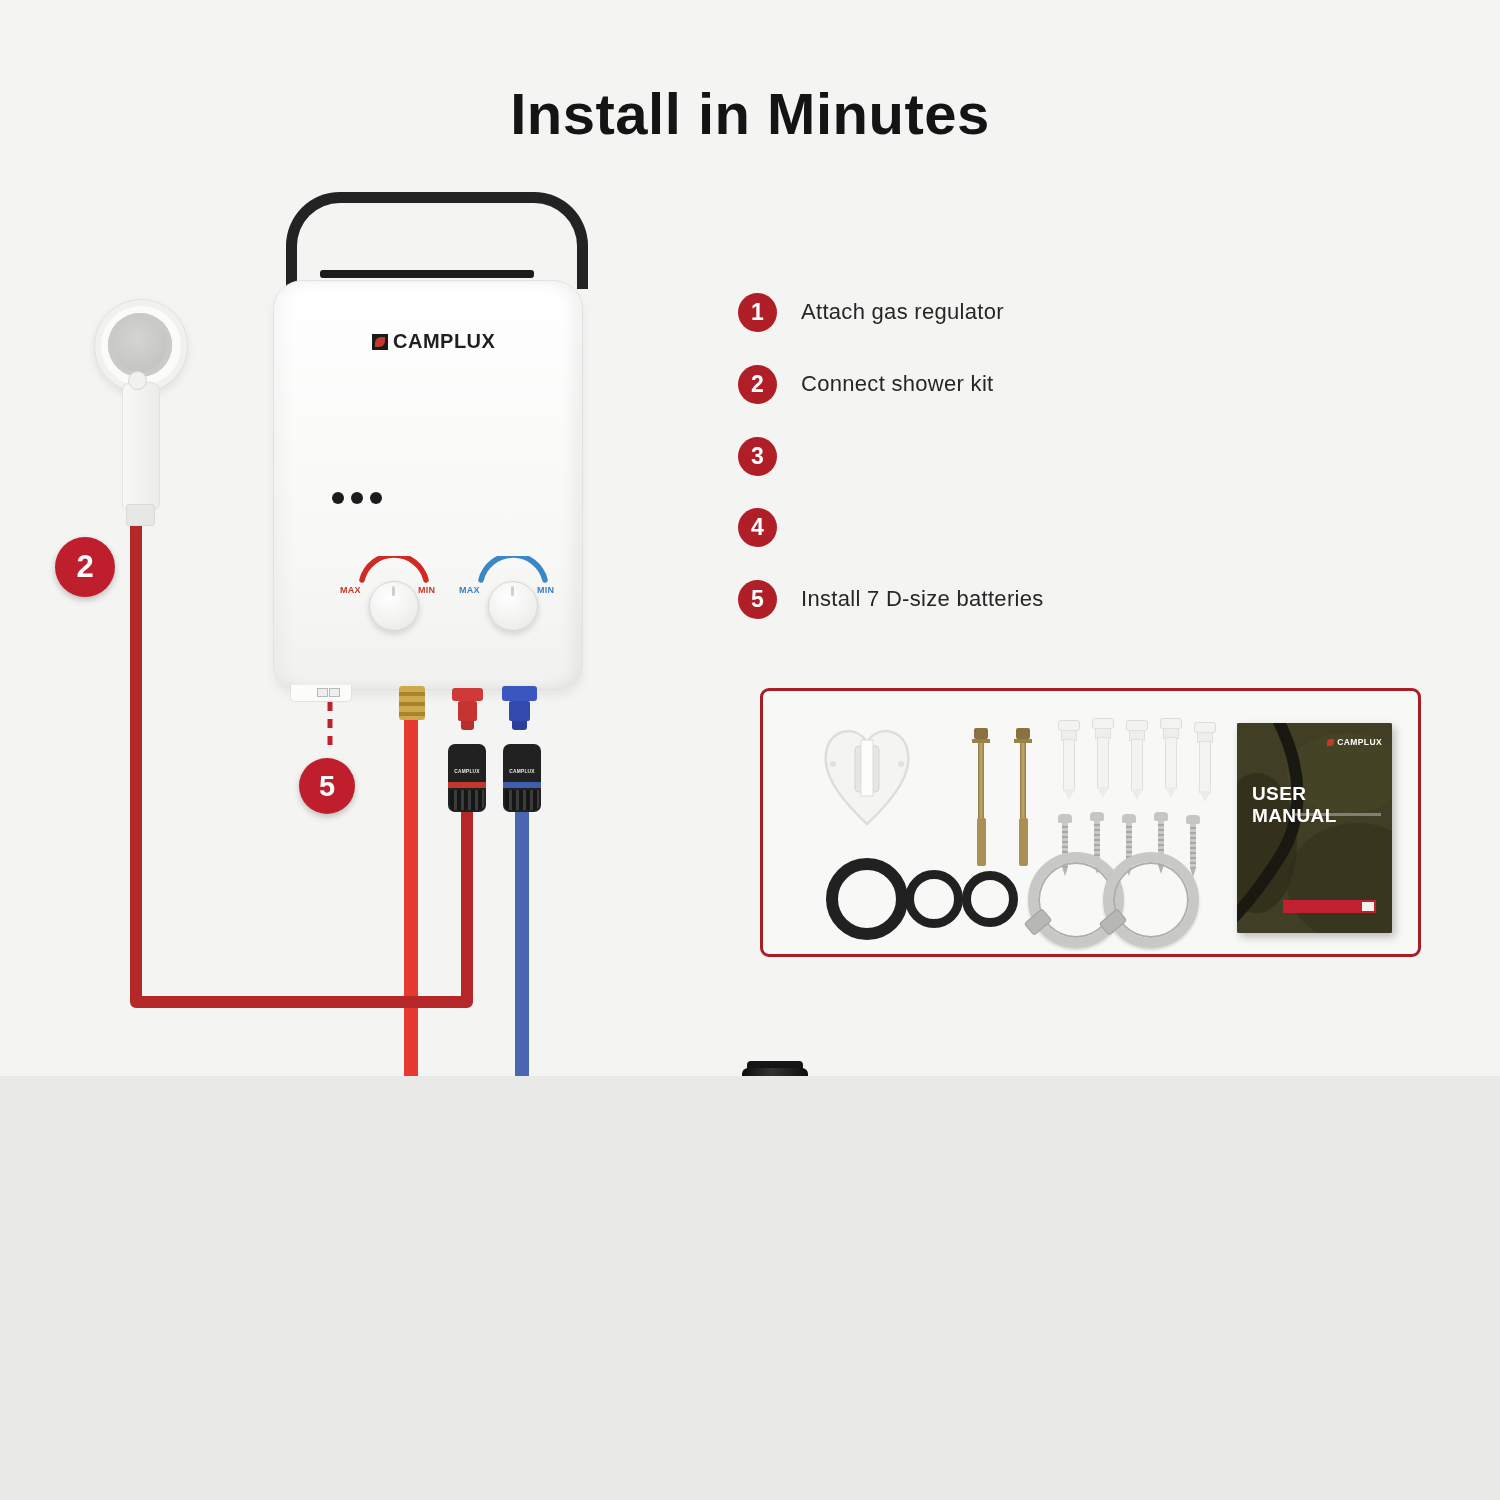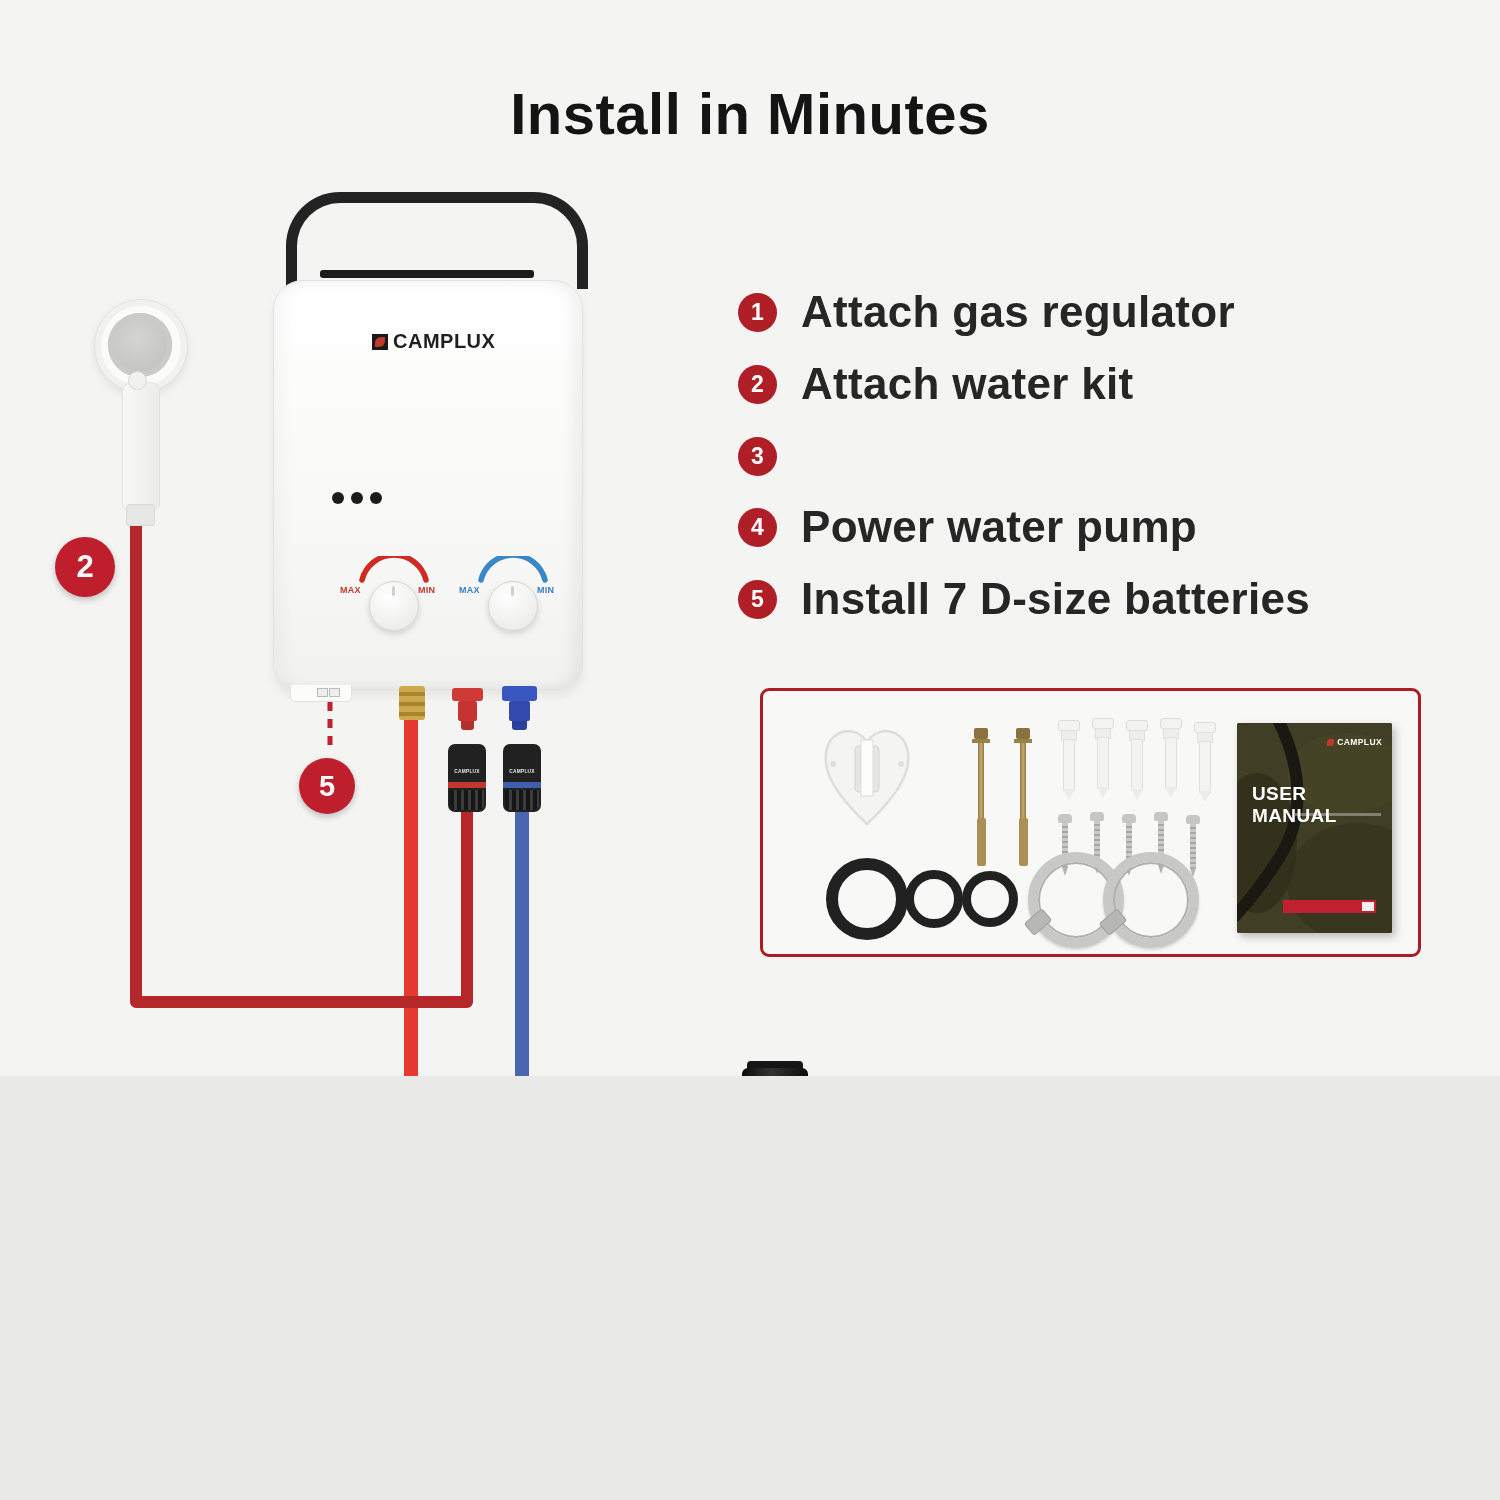--- a/index.html
+++ b/index.html
@@ -5,21 +5,21 @@
   html,body{margin:0;padding:0;background:#e9e9e7;}
   .stage{position:relative;width:1500px;height:1076px;background:#f4f4f2;overflow:hidden;
          font-family:"Liberation Sans",sans-serif;}
   .abs{position:absolute;}
   .title{left:0;right:0;top:80px;text-align:center;font-size:58px;font-weight:800;
          color:#141414;letter-spacing:.5px;z-index:4;}
   
   .step-row{display:flex;align-items:center;gap:24px;height:46px;z-index:4;}
   .bullet{width:39px;height:39px;border-radius:50%;background:#b01f28;color:#fff;
           display:flex;align-items:center;justify-content:center;font-size:23px;font-weight:800;flex:0 0 39px;}
-  .step-label{font-size:44px;color:#262626;font-weight:700;letter-spacing:.3px;white-space:nowrap;}
+  .step-label{font-size:22px;color:#262626;font-weight:400;letter-spacing:.3px;white-space:nowrap;}
   
   .callout{width:60px;height:60px;border-radius:50%;background:#bf1f2d;color:#fff;font-weight:800;
            font-size:31px;display:flex;align-items:center;justify-content:center;z-index:6;
            box-shadow:0 3px 6px rgba(0,0,0,.22);}
   .callout.small{width:56px;height:56px;font-size:29px;}
   
   .heater-handle{left:286px;top:192px;width:280px;height:86px;border:11px solid #232323;border-bottom:none;
                  border-radius:54px 54px 0 0;z-index:2;}
   .heater-vent{left:320px;top:270px;width:214px;height:8px;background:#1b1b1b;border-radius:3px;z-index:2;}
   .heater-body{left:273px;top:280px;width:308px;height:408px;background:linear-gradient(180deg,#ffffff,#f7f7f5 70%,#f1f1ef);
@@ -168,28 +168,27 @@
       <rect x="518" y="1332" width="24" height="14" rx="4" transform="rotate(-8 530 1339)"></rect>
     </g>
   </svg>
 
   <div class="abs step-row" style="left:738px;top:289px">
     <div class="bullet">1</div>
     <div class="step-label">Attach gas regulator</div>
   </div>
   <div class="abs step-row" style="left:738px;top:361px">
     <div class="bullet">2</div>
-    <div class="step-label">Attach water kit</div>
+    <div class="step-label">Connect shower kit</div>
   </div>
   <div class="abs step-row" style="left:738px;top:433px">
     <div class="bullet">3</div>
   </div>
   <div class="abs step-row" style="left:738px;top:504px">
     <div class="bullet">4</div>
-    <div class="step-label">Power water pump</div>
   </div>
   <div class="abs step-row" style="left:738px;top:576px">
     <div class="bullet">5</div>
     <div class="step-label">Install 7 D-size batteries</div>
   </div>
 
   <div class="abs heater-handle"></div>
   <div class="abs heater-vent"></div>
   <div class="abs heater-body"></div>
   <div class="abs brand-row" style="left:372px;top:330px">

